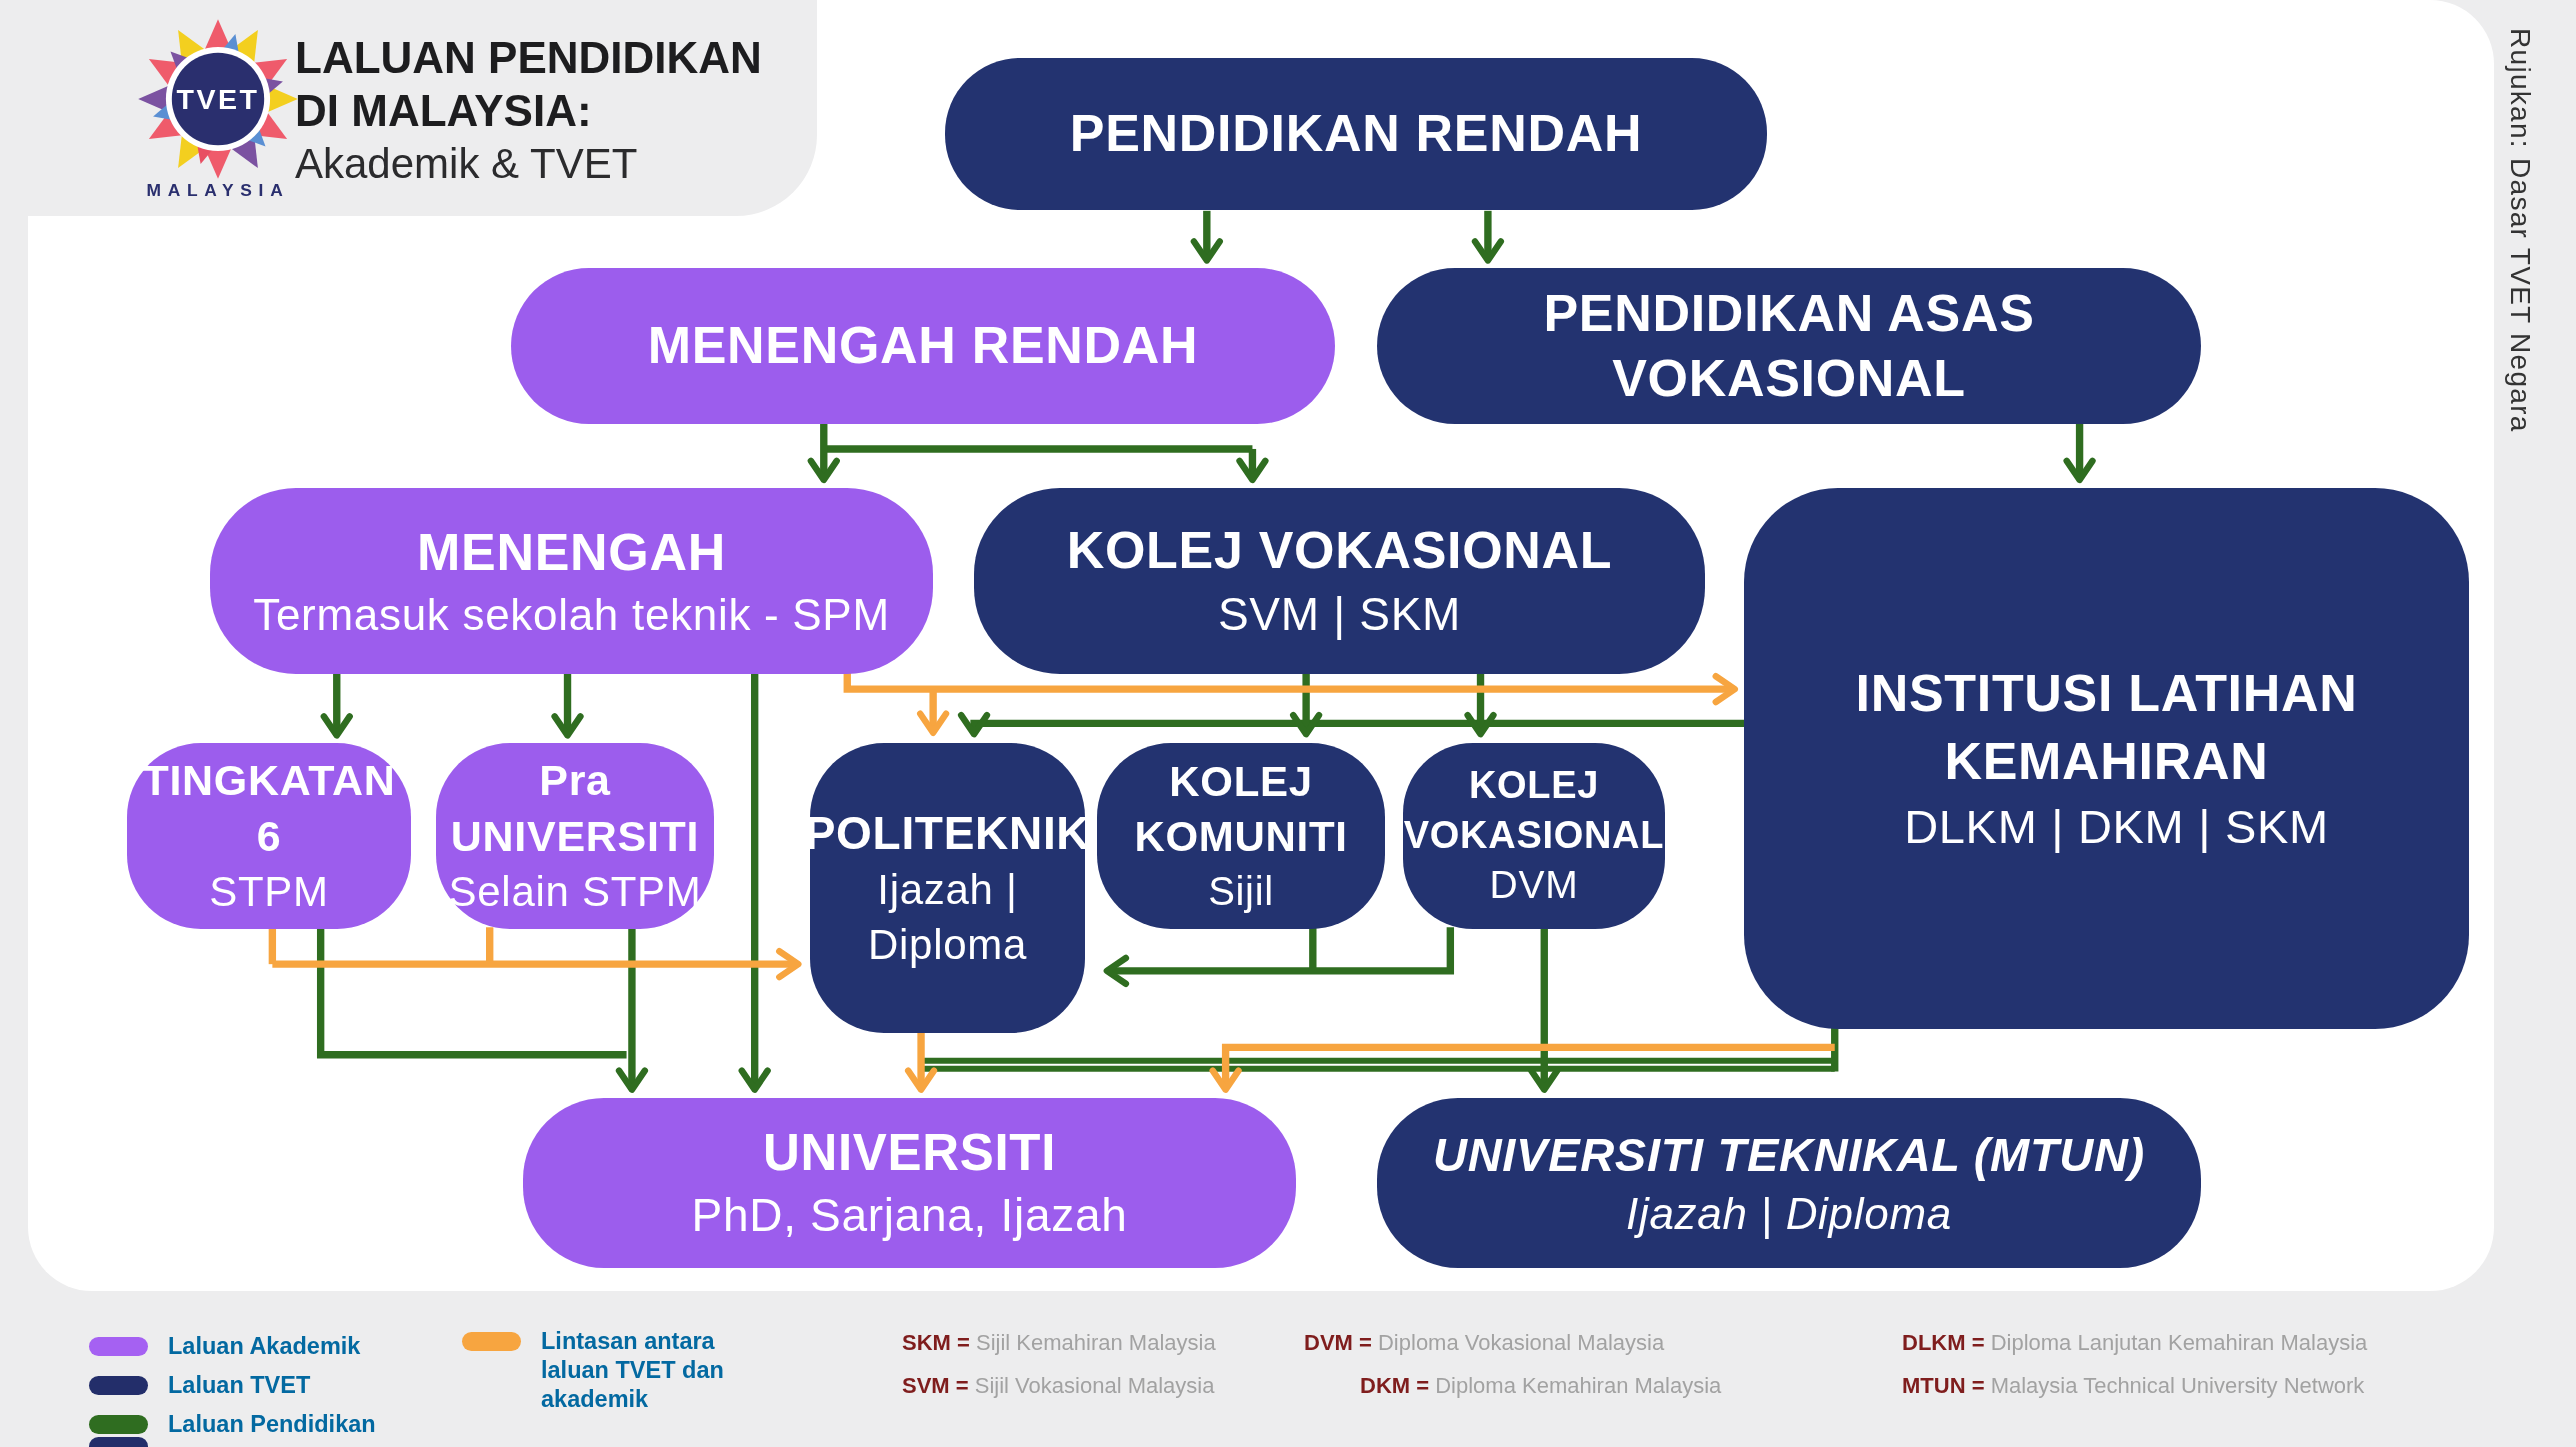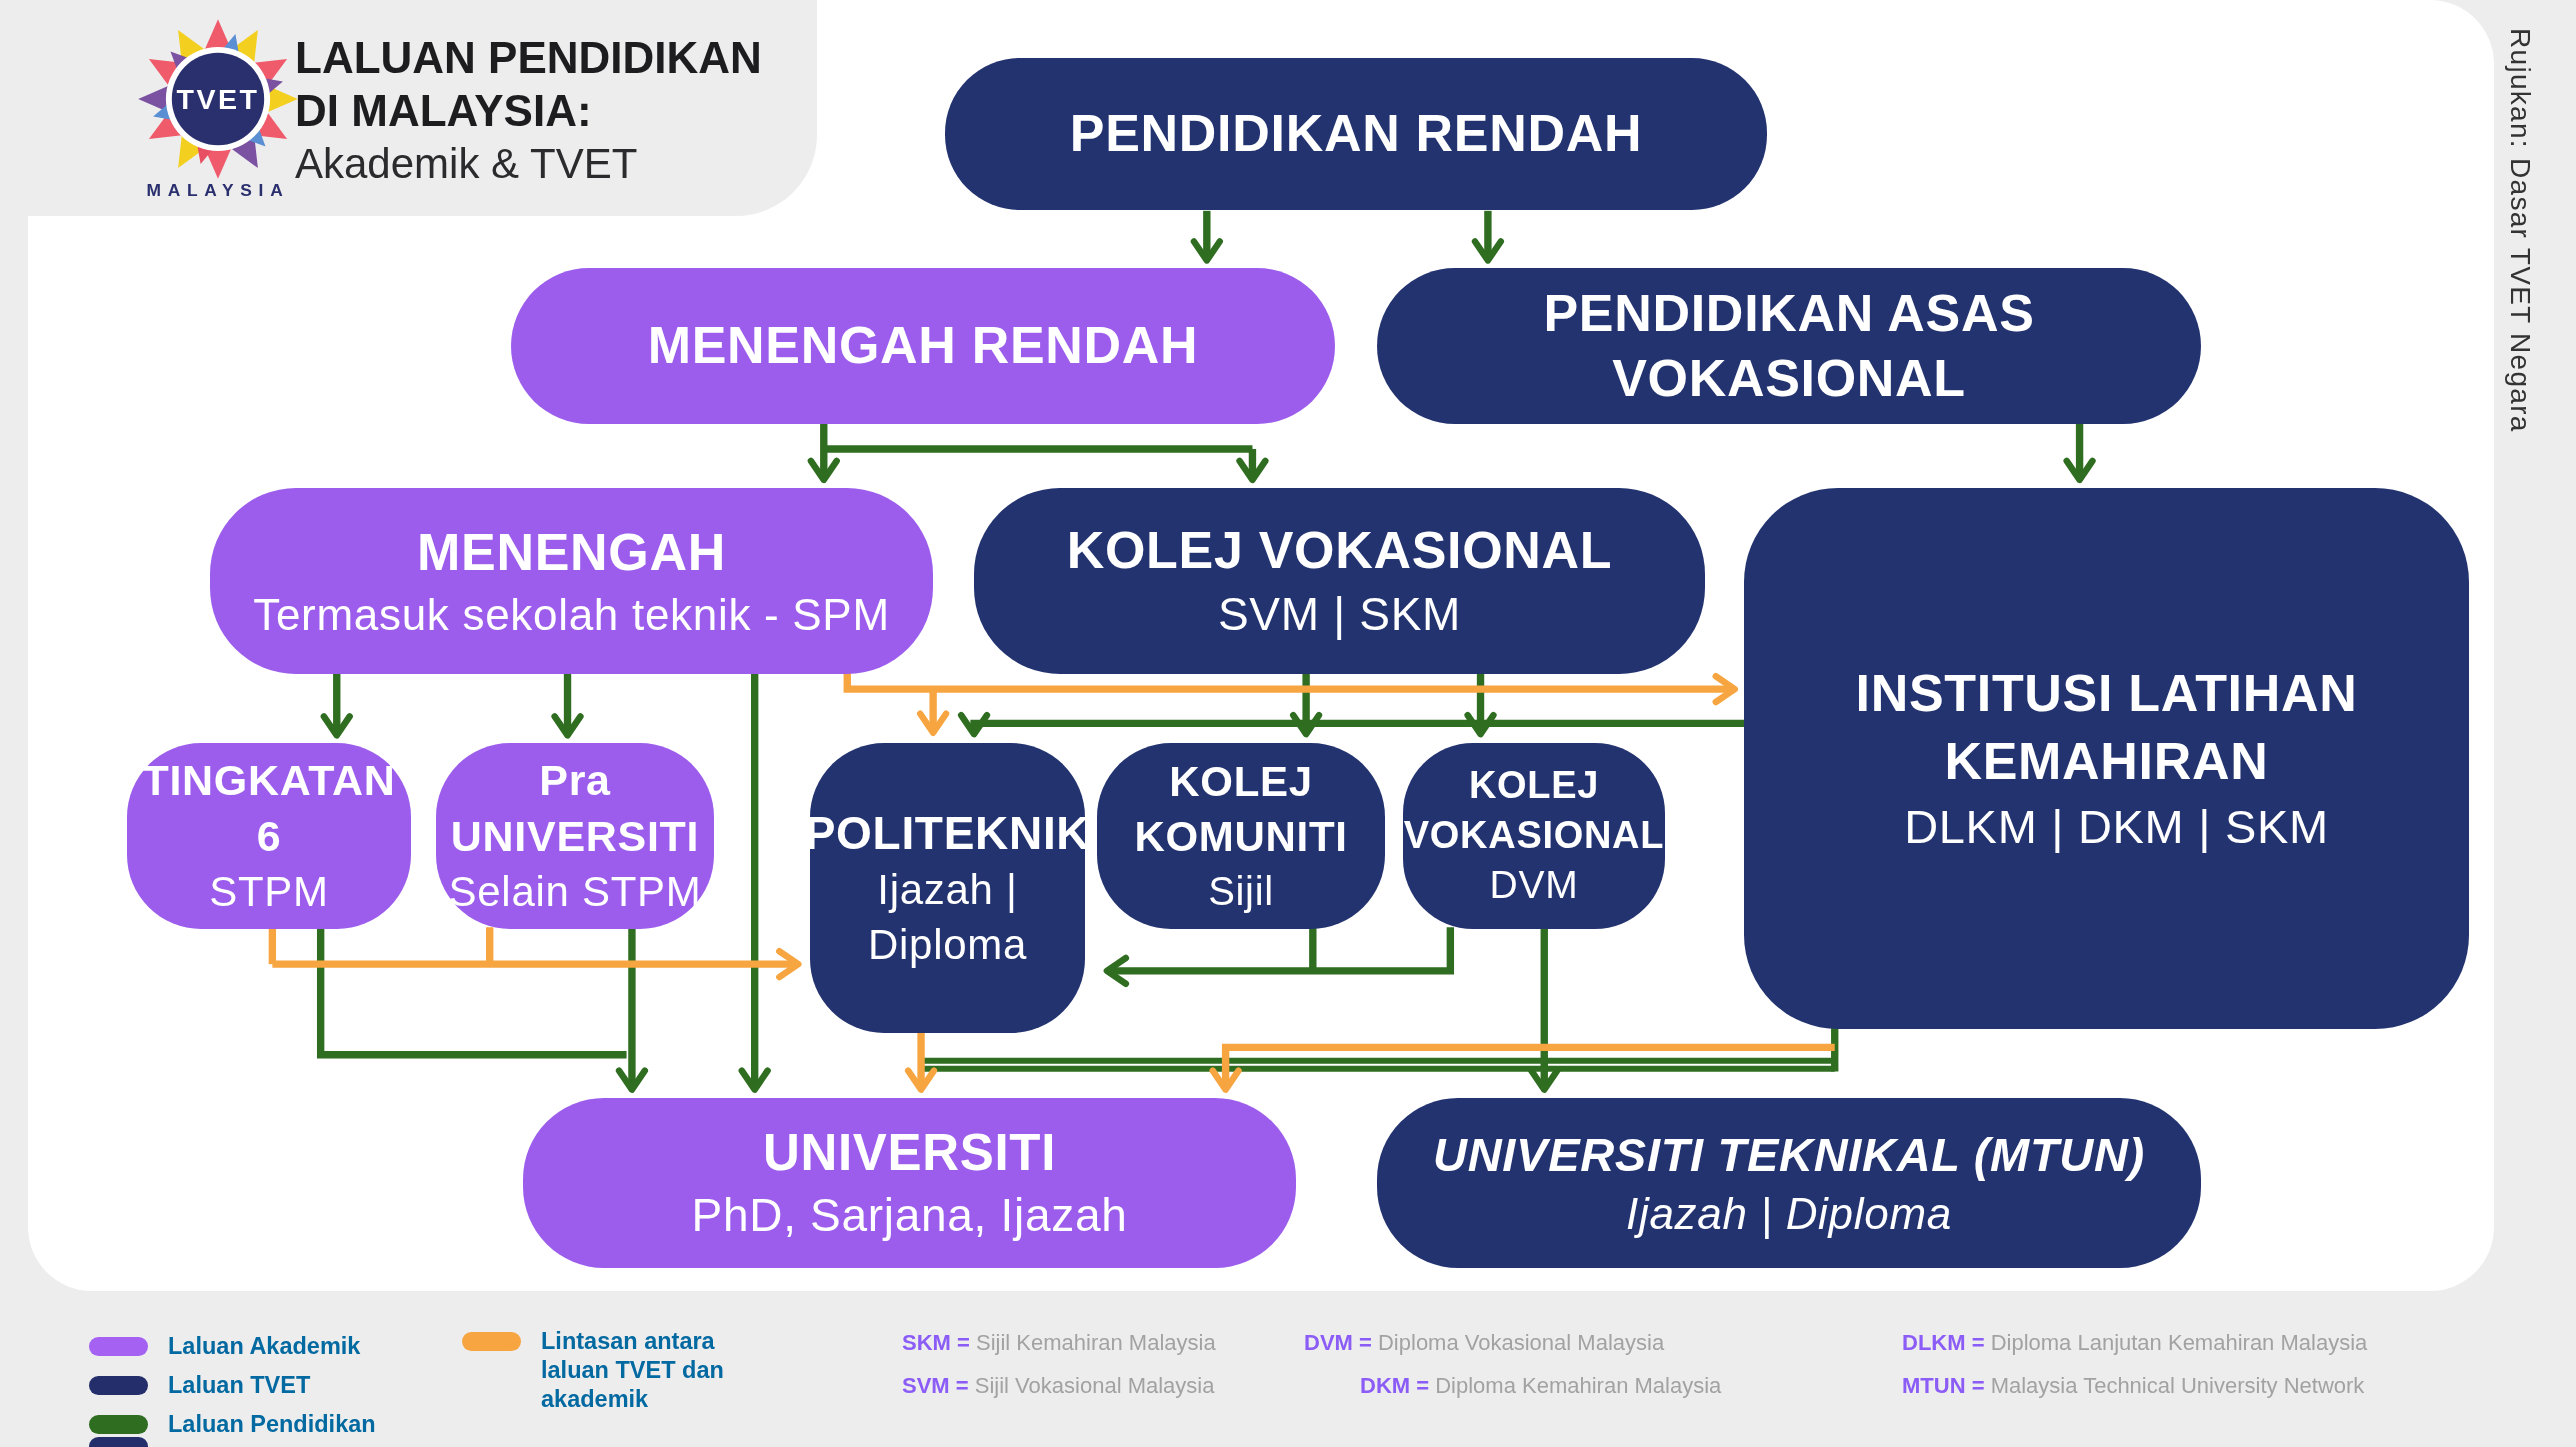--- a/index.html
+++ b/index.html
@@ -27,21 +27,21 @@
   .nt{font-weight:700;white-space:pre-line;letter-spacing:0.7px;}
   .ns{font-weight:400;white-space:pre-line;letter-spacing:0.7px;}
 
   .arrows{position:absolute;left:0;top:0;z-index:2;}
 
   
   .legend-item{position:absolute;display:flex;align-items:center;z-index:6;}
   .pill{width:59px;height:19px;border-radius:9.4px;flex:none;}
   .legend-label{margin-left:20px;font-size:23.5px;font-weight:700;color:#0369a1;white-space:pre-line;line-height:1.25;}
   .abbr-row{position:absolute;font-size:22px;color:#a2a2a2;white-space:nowrap;z-index:6;}
-  .abbr-key{font-weight:700;color:#8b5cf6;}
+  .abbr-key{font-weight:700;color:#7f1d1d;}
 </style>
 </head>
 <body>
 
 <div class="canvas">
 
   <div class="panel"></div>
 
   <svg class="arrows" width="2576" height="1448" viewBox="0 0 3840 2158">
     <defs>

